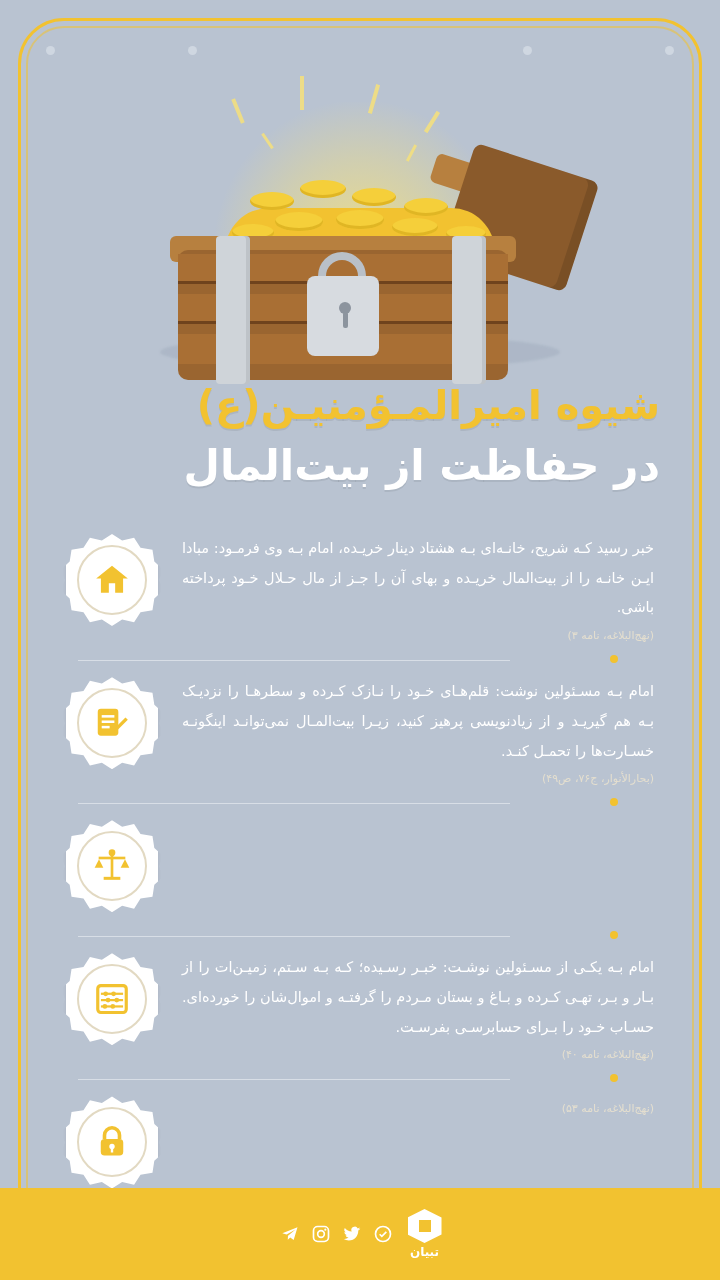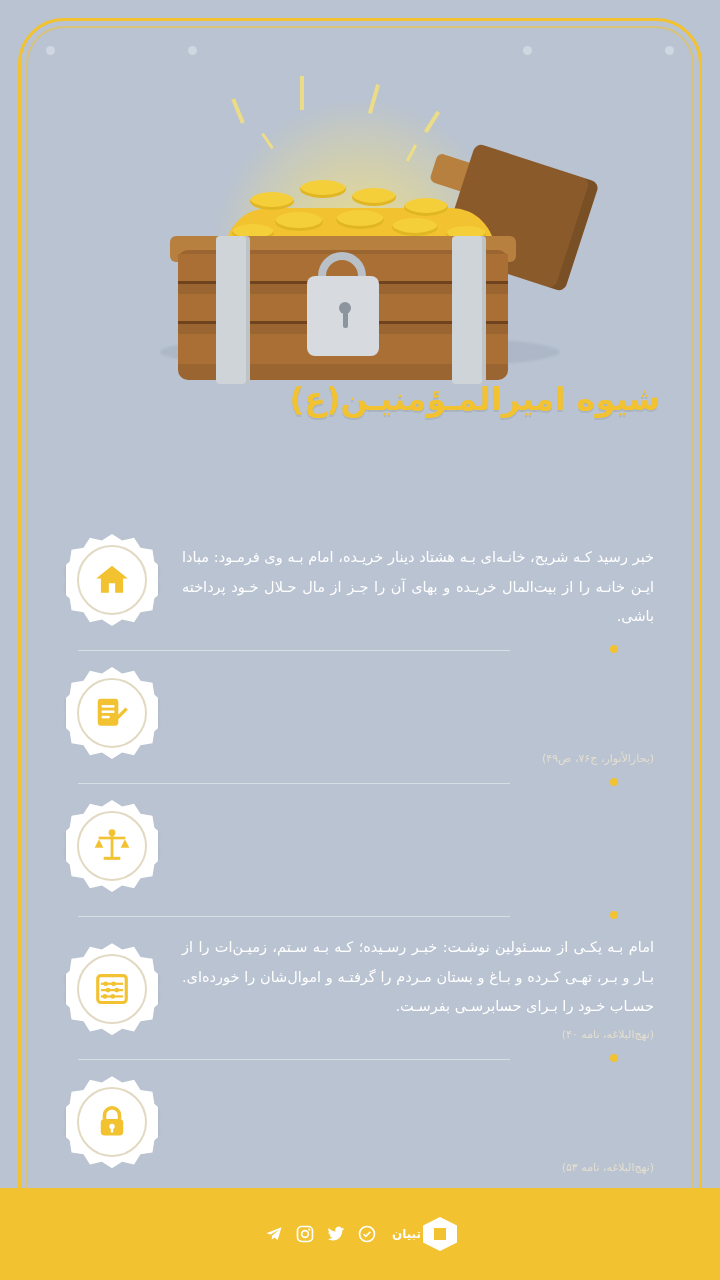--- a/index.html
+++ b/index.html
@@ -154,21 +154,21 @@
     border-radius: 130px 130px 0 0;
   }
 
   
   .titles {
     position: absolute;
     left: 60px; right: 60px; top: 378px;
     text-align: right;
   }
   .title-1 {
-    font-size: 32px;
+    font-size: 40px;
     font-weight: bold;
     color: #f2c230;
     letter-spacing: -1px;
     line-height: 1.35;
     text-shadow: 0 2px 0 rgba(0,0,0,.07);
   }
   .title-2 {
     font-size: 42px;
     font-weight: bold;
     color: #ffffff;
@@ -180,21 +180,21 @@
   
   .content {
     position: absolute;
     left: 60px; top: 528px;
     width: 600px;
   }
   .item {
     position: relative;
     display: flex;
     flex-direction: row;
-    align-items: flex-end;
+    align-items: flex-start;
     padding-bottom: 14px;
   }
   .item-text {
     flex: 1;
     padding: 6px 6px 0 18px;
     text-align: justify;
     text-align-last: right;
   }
   .item-text p {
     color: #ffffff;
@@ -263,21 +263,21 @@
     left: 0; bottom: 0;
     width: 720px; height: 92px;
     background: #f2c230;
     display: flex;
     align-items: center;
     justify-content: center;
     gap: 14px;
   }
   .footer-logo {
     display: flex;
-    flex-direction: row;
+    flex-direction: column;
     align-items: center;
     gap: 2px;
   }
   .logo-mark {
     width: 34px; height: 34px;
     background: #ffffff;
     clip-path: polygon(50% 0%, 100% 25%, 100% 75%, 50% 100%, 0% 75%, 0% 25%);
     position: relative;
   }
   .logo-mark:after {
@@ -348,43 +348,46 @@
     <div class="strap" style="left:216px;"></div>
     <div class="strap" style="left:452px;"></div>
     <div class="lock-arm"></div>
     <div class="lock">
       <div class="lock-hole"></div>
     </div>
   </div>
 
   <div class="titles">
     <div class="title-1">شیوه امیرالمـؤمنیـن(ع)</div>
+    <div class="title-2">در حفاظت از بیت‌المال</div>
   </div>
 
   <div class="content">
 
     <div class="item">
       <div class="item-text">
         <p>خبر رسید کـه شریح، خانـه‌ای بـه هشتاد دینار خریـده، امام بـه وی فرمـود: مبادا ایـن خانـه را از بیت‌المال خریـده و بهای آن را جـز از مال حـلال خـود پرداخته باشی.</p>
+        <span class="source">(نهج‌البلاغه، نامه ۳)</span>
       </div>
       <div class="badge">
         <div class="rosette"></div>
         <div class="rosette-inner"></div>
         <svg width="38" height="38" viewBox="0 0 24 24">
           <path d="M12 3 L22 11 h-3 v9 h-5 v-6 h-4 v6 H5 v-9 H2 Z" fill="#f2c230"></path>
         </svg>
       </div>
     </div>
     <div class="divider"></div>
     <div style="position:relative;height:0;">
       <div class="track-dot" style="right:42px;left:auto;top:-16px;"></div>
     </div>
 
     <div class="item">
       <div class="item-text">
+        <p>امام بـه مسـئولین نوشت: قلم‌هـای خـود را نـازک کـرده و سطرهـا را نزدیـک بـه هم گیریـد و از زیادنویسی پرهیز کنید، زیـرا بیت‌المـال نمی‌توانـد اینگونـه خسـارت‌ها را تحمـل کنـد.</p>
         <span class="source">(بحارالأنوار، ج۷۶، ص۴۹)</span>
       </div>
       <div class="badge">
         <div class="rosette"></div>
         <div class="rosette-inner"></div>
         <svg width="38" height="38" viewBox="0 0 24 24">
           <rect x="3" y="3" width="13" height="17" rx="2" fill="#f2c230"></rect>
           <rect x="5.5" y="7" width="8" height="1.6" fill="#ffffff"></rect>
           <rect x="5.5" y="10.4" width="8" height="1.6" fill="#ffffff"></rect>
           <rect x="5.5" y="13.8" width="5" height="1.6" fill="#ffffff"></rect>

